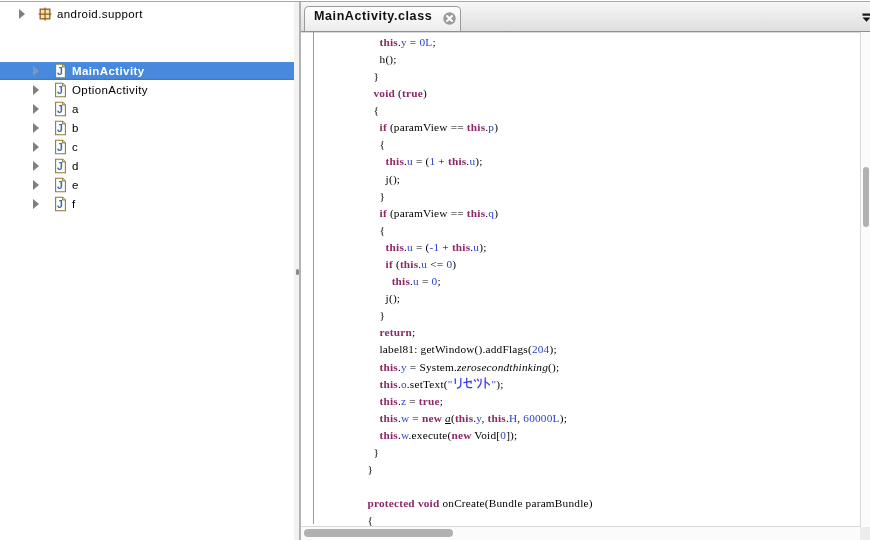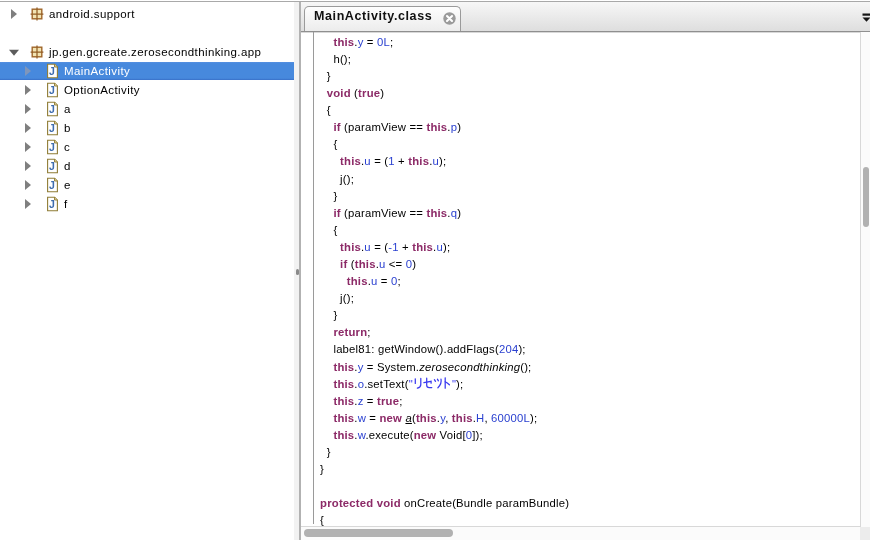--- a/index.html
+++ b/index.html
@@ -3,21 +3,21 @@
 <meta charset="utf-8">
 <style>
   html,body{margin:0;padding:0;}
   body{width:870px;height:540px;position:relative;overflow:hidden;background:#fff;
        font-family:"Liberation Sans",sans-serif;}
   .abs{position:absolute;}
   
   #topline{left:0;top:1px;width:870px;height:1px;background:#a9a9a9;}
   
   #tree{left:0;top:2px;width:294px;height:538px;}
-  .trow{position:absolute;left:0;width:296px;height:19px;font-size:11.5px;color:#000;}
+  .trow{position:absolute;left:8px;width:296px;height:19px;font-size:11.5px;color:#000;}
   .trow .lbl{position:absolute;top:50%;transform:translateY(-50%);white-space:nowrap;letter-spacing:0.4px;}
   .tri-r{position:absolute;top:50%;transform:translateY(-50%);width:0;height:0;
          border-top:5px solid transparent;border-bottom:5px solid transparent;
          border-left:6.5px solid #7f7f7f;}
   .tri-d{position:absolute;top:50%;transform:translateY(-38%);width:0;height:0;
          border-left:5px solid transparent;border-right:5px solid transparent;
          border-top:6.5px solid #5c5c5c;}
   .icon{position:absolute;top:50%;transform:translateY(-50%);}
   #selrow{left:0;top:61.5px;width:296px;height:18.5px;
           background:linear-gradient(#558fe0 0%,#4789dd 10%,#4789dd 90%,#386fc7 100%);}
@@ -27,22 +27,22 @@
   #eborder{left:299px;top:2px;width:2px;height:538px;background:#b2b2b2;}
   
   #tabbar{left:301px;top:2px;width:569px;height:28.5px;
           background:linear-gradient(#f7f7f7,#dedede);border-bottom:1px solid #8f8f8f;}
   #tabbar2{left:301px;top:31.5px;width:569px;height:1px;background:#d8d8d8;}
   #tab{left:304px;top:6px;width:157px;height:24.5px;border:1px solid #9a9a9a;border-bottom:none;
        border-radius:5px 5px 0 0;background:linear-gradient(#fefefe,#ececec);box-sizing:border-box;}
   #tabtxt{left:314px;top:8.5px;font-size:12.5px;font-weight:bold;color:#111;letter-spacing:0.6px;}
   
   #gutterline{left:313px;top:32px;width:1px;height:492px;background:#9a9a9a;}
-  #code{left:313.4px;top:33.8px;margin:0;font-family:Liberation Sans, sans-serif;
-        font-size:11.3px;line-height:17.1px;letter-spacing:0.2px;color:#000;}
+  #code{left:313.4px;top:33.8px;margin:0;font-family:Liberation Serif, serif;
+        font-size:11.3px;line-height:17.1px;letter-spacing:0.2px;color:#000;padding-left:48px;}
   #code .k{color:#8c2a67;font-weight:bold;}
   #code .f{color:#2b41d0;}
   #code .n{color:#2b41d0;}
   #code .s{color:#3a3af0;}
   #code .it{font-style:italic;}
   #code .au{font-style:italic;text-decoration:underline;}
   
   #vsb{left:860px;top:32px;width:10px;height:496px;background:#fbfbfb;border-left:1px solid #d8d8d8;box-sizing:border-box;}
   #vthumb{left:862.5px;top:167px;width:6.5px;height:60px;background:#b1b1b1;border-radius:3.5px;}
   #hsb{left:301px;top:526px;width:559px;height:14px;background:#fbfbfb;border-top:1px solid #d8d8d8;box-sizing:border-box;}
@@ -55,36 +55,28 @@
 <div class="abs" id="selrow"></div>
 <div class="abs" id="tree">
   <div class="trow" style="top:2.5px">
     <span class="tri-r" style="left:10.5px"></span>
     <svg class="icon" style="left:29.5px" width="14" height="14" viewBox="0 0 14 14">
       <rect x="2.2" y="2.2" width="9.6" height="9.6" fill="#f2e4b3" stroke="#a0662a" stroke-width="1.4"></rect>
       <path d="M7,0.6 V13.4 M0.6,7 H13.4" stroke="#925d24" stroke-width="1.25"></path>
     </svg>
     <span class="lbl" style="left:49px">android.support</span>
   </div>
-  <div class="trow" style="top:40.5px">
-    <span class="tri-d" style="left:9px"></span>
-    <svg class="icon" style="left:29.5px" width="14" height="14" viewBox="0 0 14 14">
-      <rect x="2.2" y="2.2" width="9.6" height="9.6" fill="#f2e4b3" stroke="#a0662a" stroke-width="1.4"></rect>
-      <path d="M7,0.6 V13.4 M0.6,7 H13.4" stroke="#925d24" stroke-width="1.25"></path>
-    </svg>
-    <span class="lbl" style="left:49px">jp.gen.gcreate.zerosecondthinking.app</span>
-  </div>
   <div class="trow" style="top:59.5px">
     <span class="tri-r" style="left:25px;border-left-color:#7f96bb"></span>
     <svg class="icon" style="left:46.5px" width="11" height="15" viewBox="0 0 11 15">
       <path d="M0.6,0.6 H7.5 L10.4,3.5 V14.4 H0.6 Z" fill="#fff" stroke="#8f7c35" stroke-width="1.1"></path>
       <path d="M7.5,0.6 V3.5 H10.4" fill="#dccf96" stroke="#8f7c35" stroke-width="0.9"></path>
       <text x="5" y="11.8" font-size="10.5" font-weight="bold" fill="#3e6cae" text-anchor="middle" font-family="Liberation Sans">J</text>
     </svg>
-    <span class="lbl" style="left:64px;color:#fff;font-weight:normal">MainActivity</span>
+    <span class="lbl" style="left:64px;color:#fff;font-weight:bold">MainActivity</span>
   </div>
   <div class="trow" style="top:78.5px">
     <span class="tri-r" style="left:25px"></span>
     <svg class="icon" style="left:46.5px" width="11" height="15" viewBox="0 0 11 15">
       <path d="M0.6,0.6 H7.5 L10.4,3.5 V14.4 H0.6 Z" fill="#fff" stroke="#8f7c35" stroke-width="1.1"></path>
       <path d="M7.5,0.6 V3.5 H10.4" fill="#dccf96" stroke="#8f7c35" stroke-width="0.9"></path>
       <text x="5" y="11.8" font-size="10.5" font-weight="bold" fill="#3e6cae" text-anchor="middle" font-family="Liberation Sans">J</text>
     </svg>
     <span class="lbl" style="left:64px">OptionActivity</span>
   </div>

